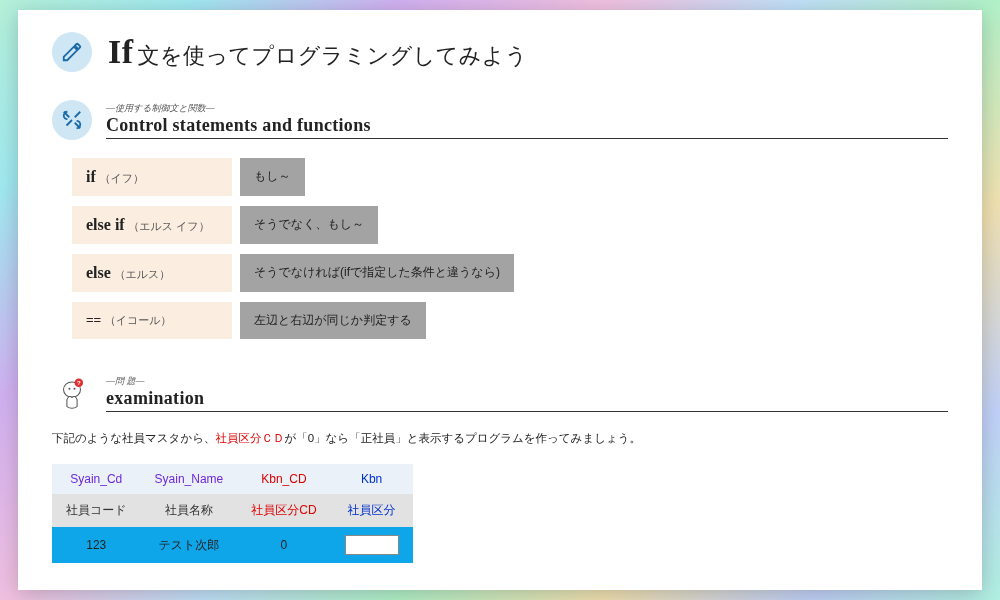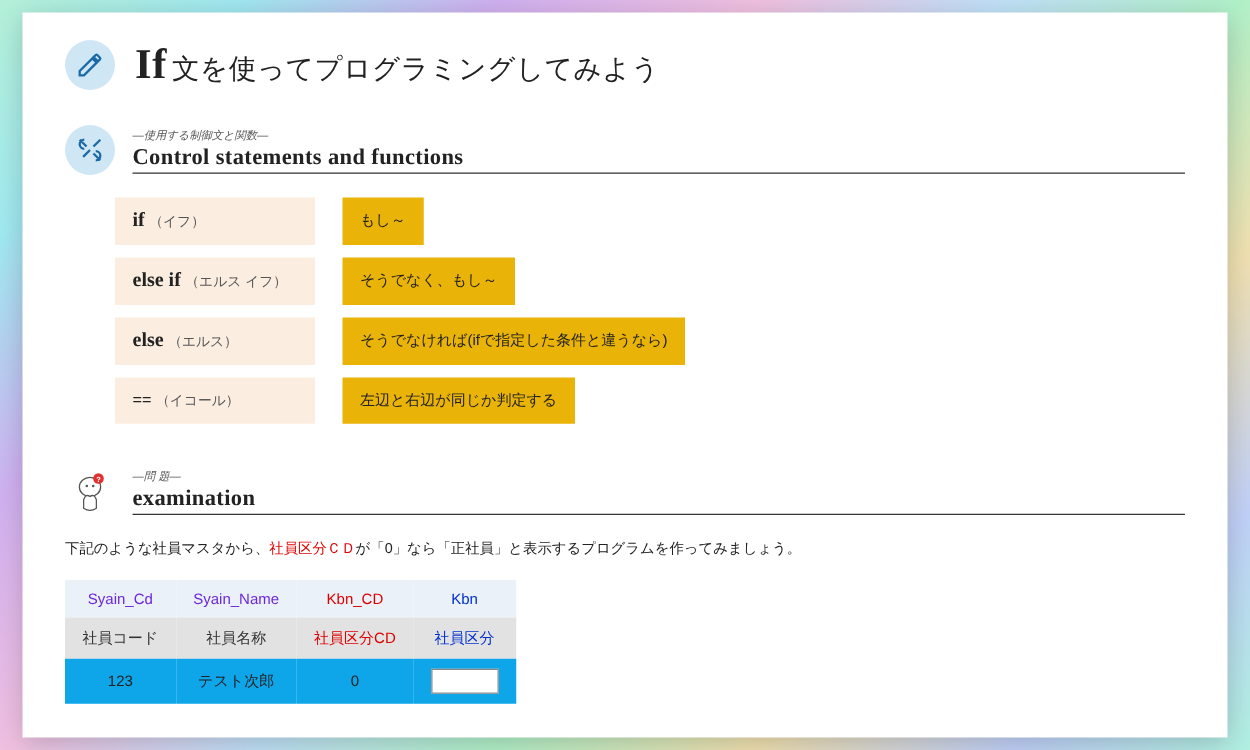--- a/index.html
+++ b/index.html
@@ -60,31 +60,31 @@
   .section-titles { flex: 1; border-bottom: 1px solid #333; padding-bottom: 2px; }
   .section-sub { font-size: 9px; color: #555; font-style: italic; }
   .section-main {
     font-family: Liberation Serif, serif;
     font-size: 18px;
     font-weight: 900;
     letter-spacing: 0.3px;
   }
 
   .def-table { margin-left: 20px; margin-bottom: 34px; }
-  .def-row { display: flex; gap: 22px; margin-bottom: 10px; margin-left: 20px; }
+  .def-row { display: flex; gap: 8px; margin-bottom: 10px; }
   .def-term {
     background: #fbeee1;
     padding: 10px 14px;
     width: 160px;
     font-size: 13px;
   }
   .def-term .kw { font-family: Georgia,"Times New Roman",serif; font-weight: 900; font-size: 16px; }
   .def-term .rd { font-size: 11px; color: #555; }
   .def-desc {
-    background: #eab308;
+    background: #a3a3a3;
     padding: 10px 14px;
     font-size: 12px;
     white-space: nowrap;
   }
 
   .exam-icon {
     width: 40px; height: 40px;
     display: flex; align-items: center; justify-content: center;
     flex-shrink: 0;
     position: relative;

